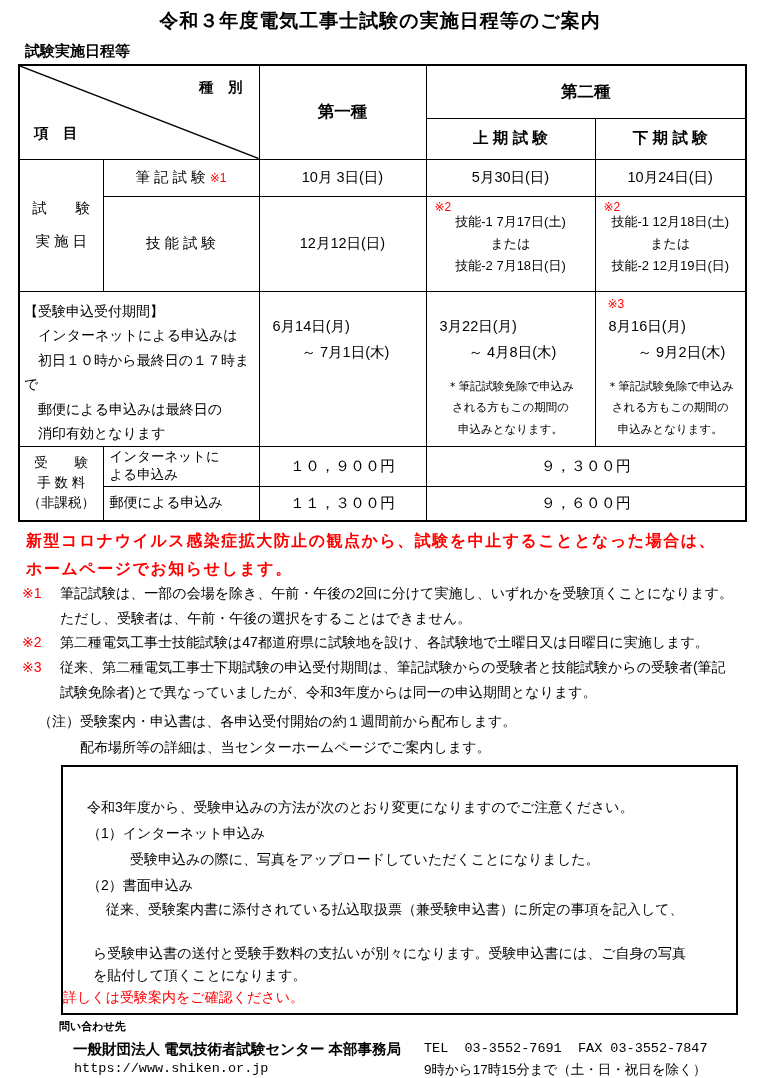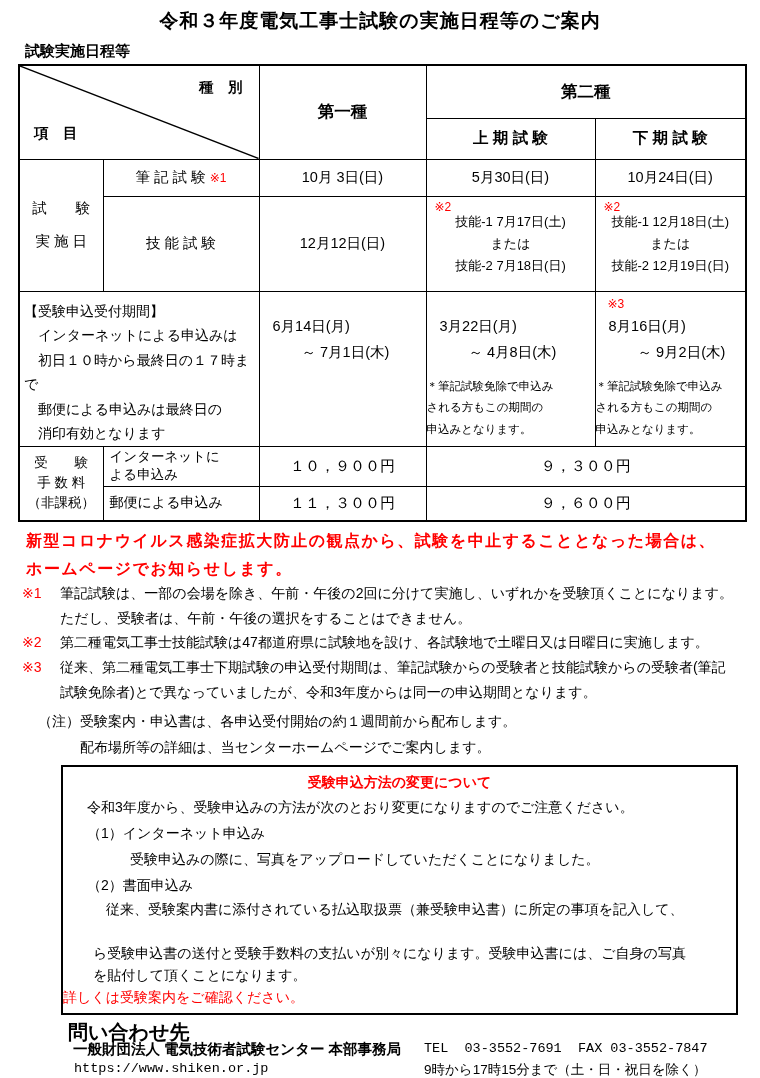--- a/index.html
+++ b/index.html
@@ -36,21 +36,21 @@
   .datecell{font-size:14.5px;}
   .skillcell{position:relative;font-size:13px;line-height:22px;}
   .skillcell .marker{position:absolute;top:4px;left:8px;font-size:12px;text-align:left;line-height:13px;}
   .wmarker{font-size:12px;}
 
   .periodlabel{text-align:left !important;vertical-align:top !important;
     padding:7px 2px 0 4px !important;font-size:14px;line-height:24.5px;}
   .periodcell{vertical-align:top !important;padding-top:5px !important;}
   .periodcell .pmarker{height:16px;font-size:12px;text-align:left;padding-left:12px;line-height:14px;}
   .periodcell .dates{text-align:left;padding-left:13px;font-size:14.5px;line-height:26px;}
-  .periodcell .pnote{margin-top:11px;font-size:11.5px;line-height:21.5px;text-align:left;}
+  .periodcell .pnote{margin-top:11px;font-size:11.5px;line-height:21.5px;text-align:center;}
 
   .feelabel{text-align:left !important;padding-left:6px !important;font-size:13.5px;line-height:18px;}
   .feelabel2{text-align:left !important;padding-left:6px !important;font-size:14px;}
   .feeval{font-size:15px;}
 
   
   .covid{position:absolute;left:26px;top:527px;width:710px;font-size:16px;font-weight:bold;
     line-height:28px;letter-spacing:1.5px;}
   .note{position:absolute;display:flex;font-size:14px;line-height:25px;}
   .note .nmark{flex:0 0 38px;}
@@ -70,21 +70,21 @@
   .bx-l2{top:58px;left:24px;}
   .bx-l3{top:84px;left:67px;}
   .bx-l4{top:110px;left:24px;}
   .bx-l5{top:134px;left:43px;}
   .bx-l6{top:156px;left:30px;}
   .bx-l7{top:178px;left:30px;}
   .bx-l8{top:200px;left:30px;}
   .bx-foot{top:222px;left:0;width:100%;text-align:left;font-weight:normal;}
 
   
-  .contact-heading{position:absolute;left:68px;top:1019px;font-size:20px;font-weight:bold;}
+  .contact-heading{position:absolute;left:59px;top:1019px;font-size:11px;font-weight:bold;}
   .contact-org{position:absolute;left:73px;top:1040px;font-size:14.5px;font-weight:bold;}
   .contact-telfax{position:absolute;left:424px;top:1041px;font-size:13.5px;white-space:pre;
     font-family:"Liberation Mono","DejaVu Sans Mono",monospace;}
   .contact-url{position:absolute;left:74px;top:1061px;font-size:13.5px;
     font-family:"Liberation Mono","DejaVu Sans Mono",monospace;}
   .contact-hours{position:absolute;left:424px;top:1061px;font-size:13.5px;}
 </style>
 </head>
 <body>
 
@@ -206,21 +206,20 @@
     <div class="ntext ml">従来、第二種電気工事士下期試験の申込受付期間は、筆記試験からの受験者と技能試験からの受験者(筆記
 試験免除者)とで異なっていましたが、令和3年度からは同一の申込期間となります。</div>
   </div>
   <div class="note notechu">
     <div class="nmark">（注）</div>
     <div class="ntext ml">受験案内・申込書は、各申込受付開始の約１週間前から配布します。
 配布場所等の詳細は、当センターホームページでご案内します。</div>
   </div>
 
   <div class="change-box">
-    <div class="bline bx-title red">受験申込方法の変更について</div>
     <div class="bline bx-l1">令和3年度から、受験申込みの方法が次のとおり変更になりますのでご注意ください。</div>
     <div class="bline bx-l2">（1）インターネット申込み</div>
     <div class="bline bx-l3">受験申込みの際に、写真をアップロードしていただくことになりました。</div>
     <div class="bline bx-l4">（2）書面申込み</div>
     <div class="bline bx-l5">従来、受験案内書に添付されている払込取扱票（兼受験申込書）に所定の事項を記入して、</div>
     <div class="bline bx-l7">ら受験申込書の送付と受験手数料の支払いが別々になります。受験申込書には、ご自身の写真</div>
     <div class="bline bx-l8">を貼付して頂くことになります。</div>
     <div class="bline bx-foot red">詳しくは受験案内をご確認ください。</div>
   </div>
 

